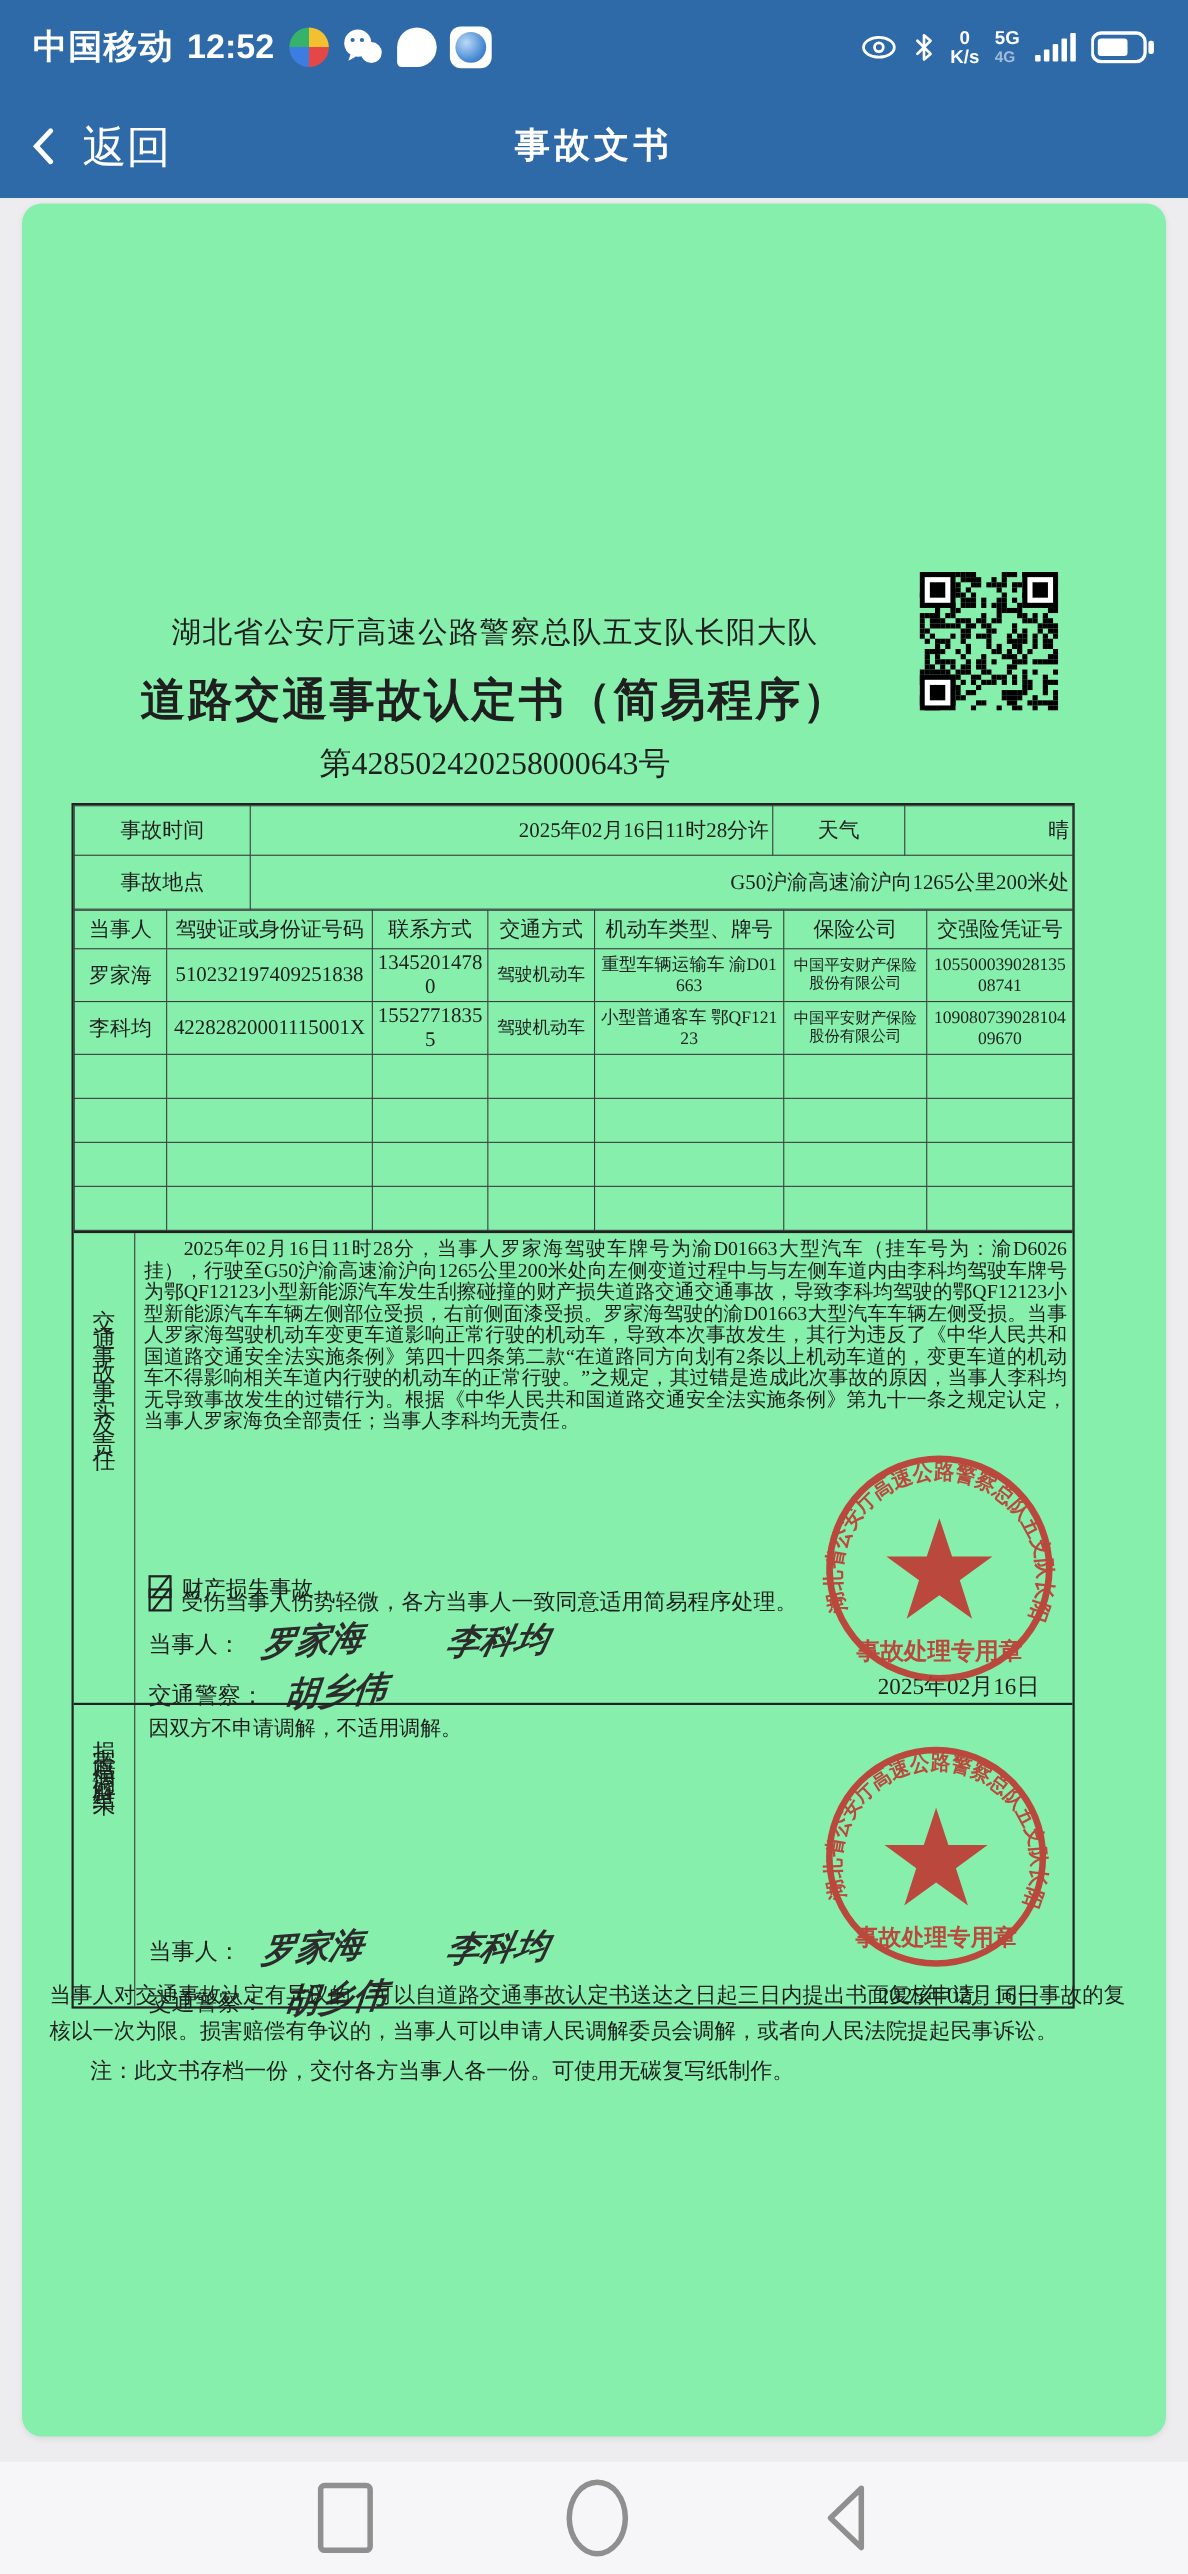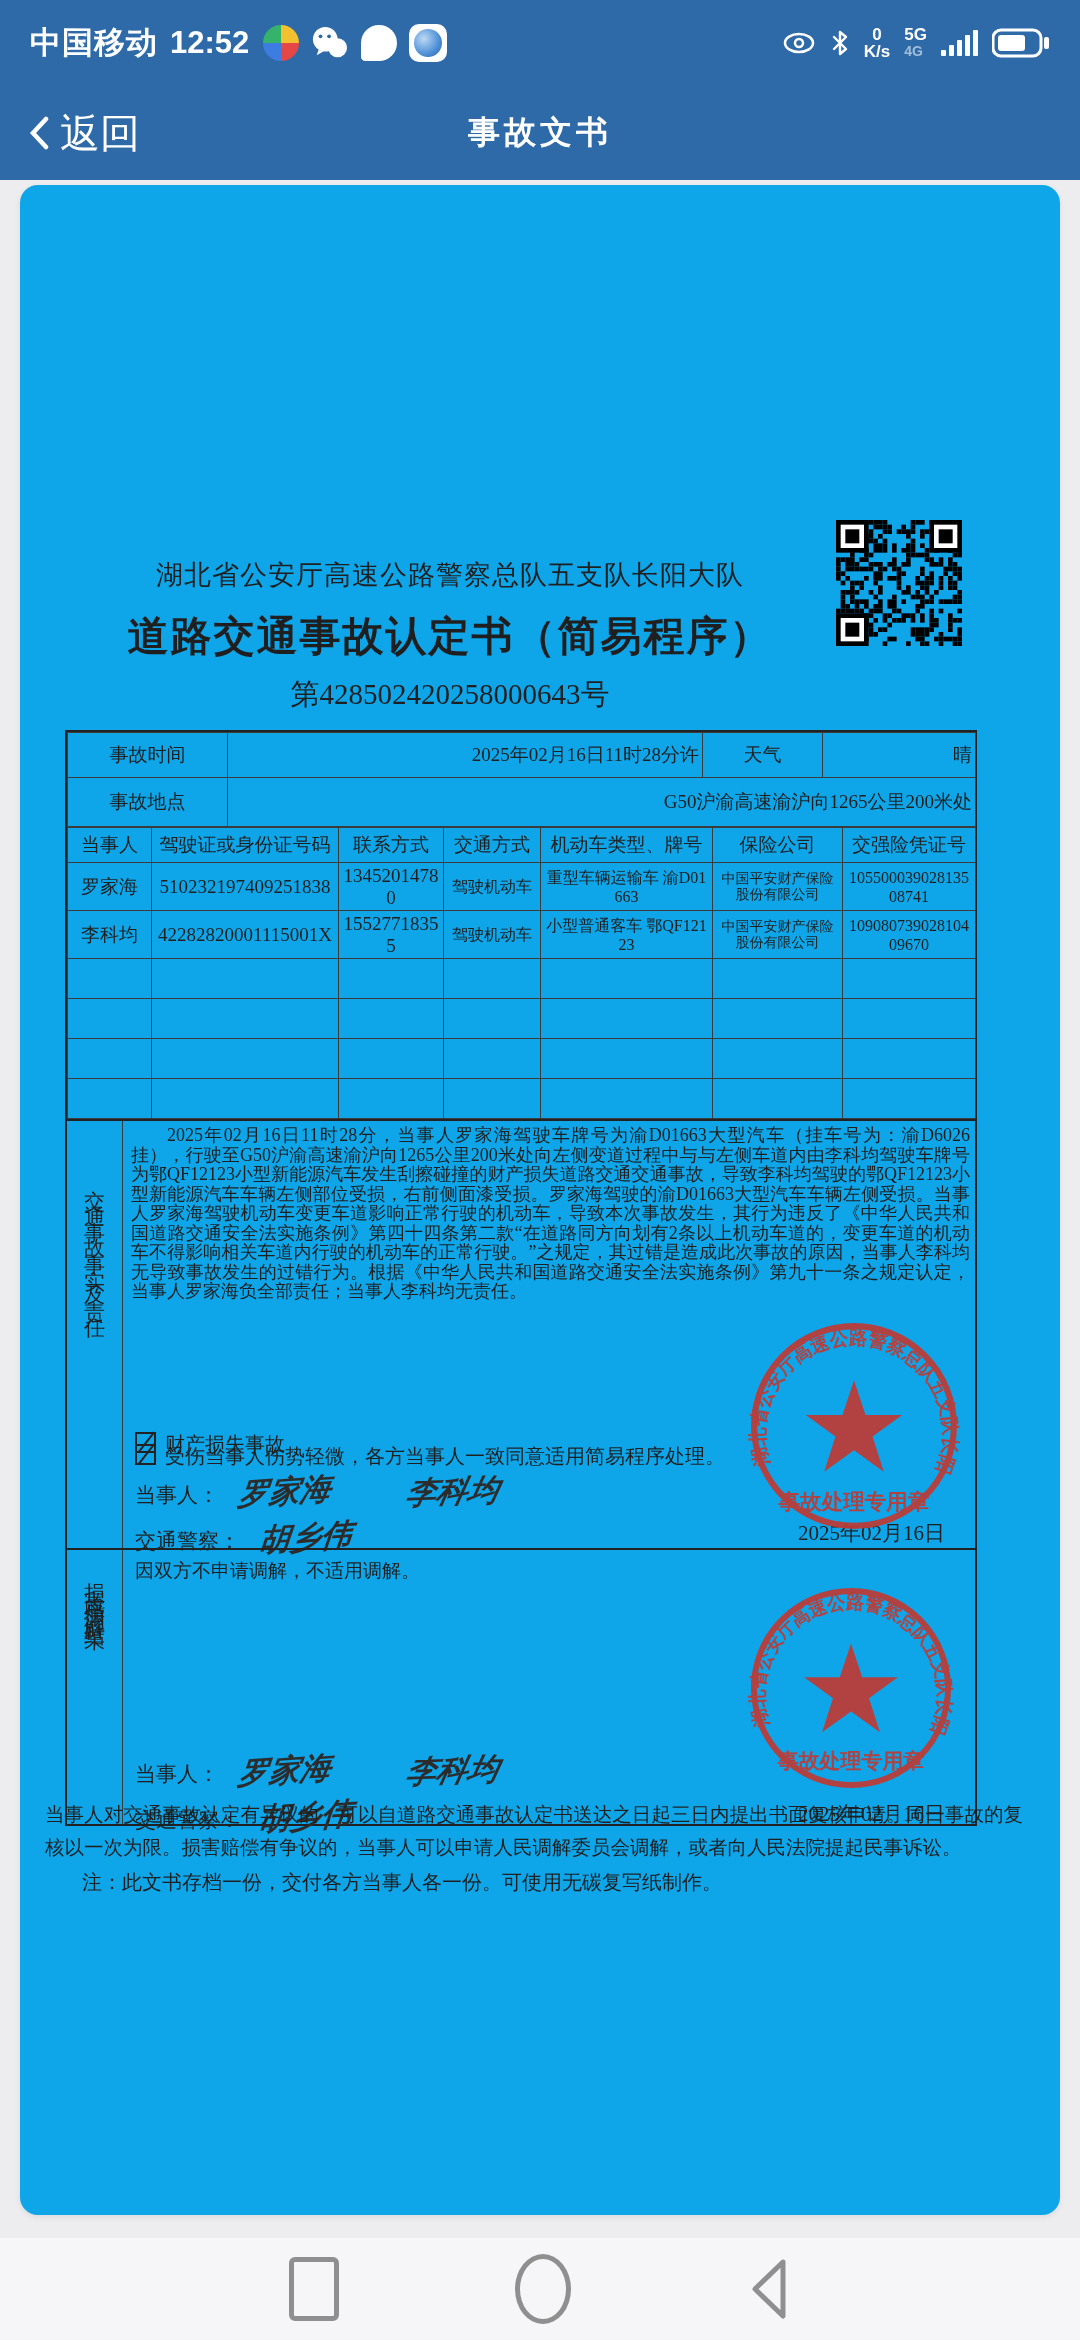--- a/index.html
+++ b/index.html
@@ -21,25 +21,25 @@
      background:radial-gradient(circle at 35% 35%,#bcd9f5,#4d8fd6 60%,#2b5fa8);}
   .sright{margin-left:auto;display:flex;align-items:center;gap:14px;}
   .kbs{display:flex;flex-direction:column;align-items:center;line-height:17px;font-size:17px;font-weight:600;}
   .net{display:flex;flex-direction:column;align-items:flex-start;line-height:16px;}
   .net .n5{font-size:17px;font-weight:700;}
   .net .n4{font-size:14px;opacity:.55;font-weight:700;}
   .bars{display:flex;align-items:flex-end;gap:3px;height:26px;}
   .bars i{width:5px;background:#fff;border-radius:1px;display:block;}
   
   .hdr{position:absolute;left:0;top:86px;width:1080px;height:94px;display:flex;align-items:center;color:#fff;}
-  .back{display:flex;align-items:center;gap:10px;margin-left:28px;cursor:pointer;}
+  .back{display:flex;align-items:center;gap:25px;margin-left:28px;cursor:pointer;}
   .back span{font-size:40px;}
   .hdr-title{position:absolute;left:0;right:0;text-align:center;font-size:32px;font-weight:700;letter-spacing:4px;}
   
-  .card{position:absolute;left:20px;top:185px;width:1040px;height:2030px;background:#0ea5e9;border-radius:18px;
+  .card{position:absolute;left:20px;top:185px;width:1040px;height:2030px;background:#86efac;border-radius:18px;
         box-shadow:0 2px 6px rgba(0,0,0,.08);font-family:"Liberation Serif","DejaVu Serif",serif;color:#1f1f1f;}
   .agency{position:absolute;top:372px;left:0;width:860px;text-align:center;font-size:27px;letter-spacing:1px;}
   .doc-title{position:absolute;top:424px;left:0;width:860px;text-align:center;font-size:41px;font-weight:600;letter-spacing:2px;}
   .doc-no{position:absolute;top:490px;left:0;width:860px;text-align:center;font-size:29px;}
   .qr{position:absolute;left:816px;top:335px;width:126px;height:126px;}
   .wrap{position:absolute;left:45px;top:545px;width:908px;border:2px solid #222;box-sizing:content-box;}
   table{border-collapse:collapse;width:100%;table-layout:fixed;}
   td{border:1px solid #3c3c3c;font-size:19px;text-align:center;padding:1px 3px;overflow:hidden;word-break:break-all;}
   .ta td{height:42px;}
   .ta .lbl{text-align:center;}

